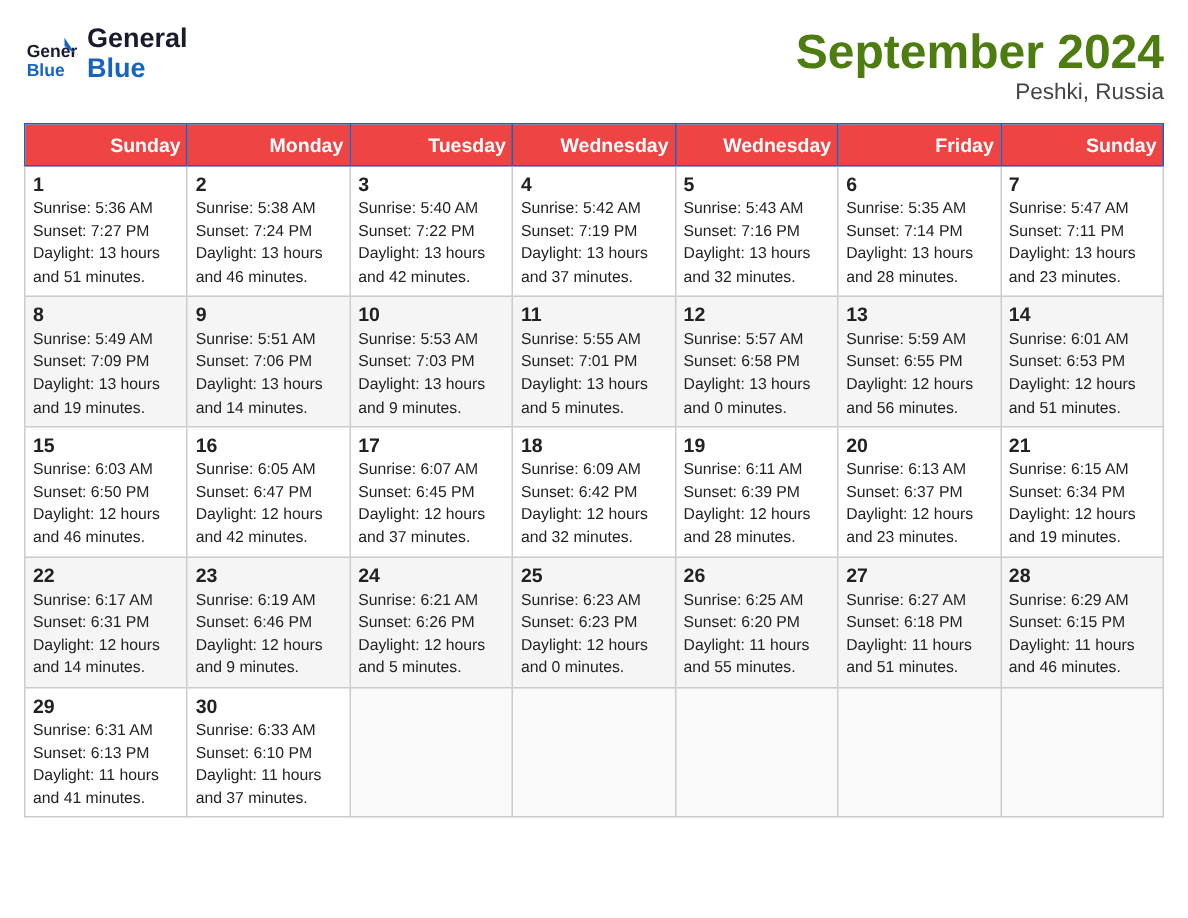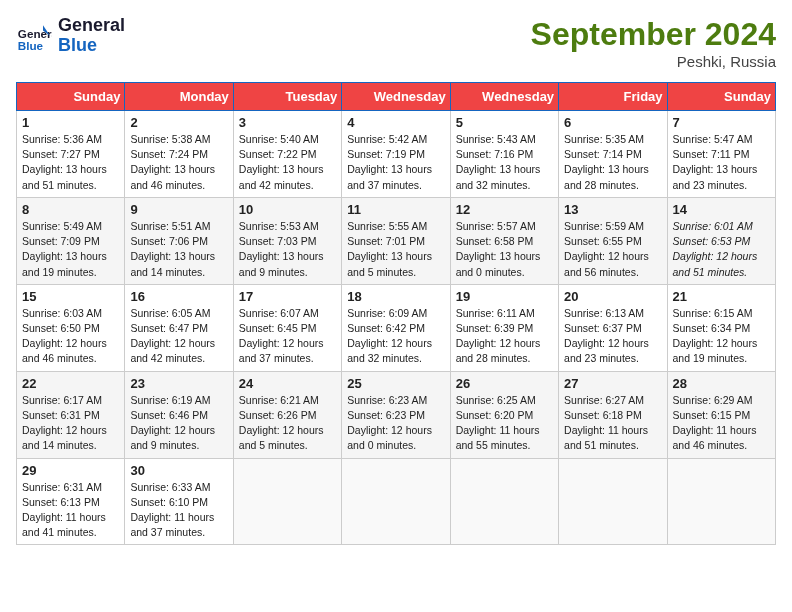--- a/index.html
+++ b/index.html
@@ -210,21 +210,21 @@
         </td>
         <td>
           <div class="day-number">13</div>
           <div class="day-info" style="white-space: pre-line;">Sunrise: 5:59 AM
 Sunset: 6:55 PM
 Daylight: 12 hours
 and 56 minutes.</div>
         </td>
         <td>
           <div class="day-number">14</div>
-          <div class="day-info" style="white-space: pre-line; font-style: italic;">Sunrise: 6:01 AM
+          <div class="day-info" style="white-space: pre-line;">Sunrise: 6:01 AM
 Sunset: 6:53 PM
 Daylight: 12 hours
 and 51 minutes.</div>
         </td>
       </tr>
       <tr>
         <td>
           <div class="day-number">15</div>
           <div class="day-info" style="white-space: pre-line;">Sunrise: 6:03 AM
 Sunset: 6:50 PM

